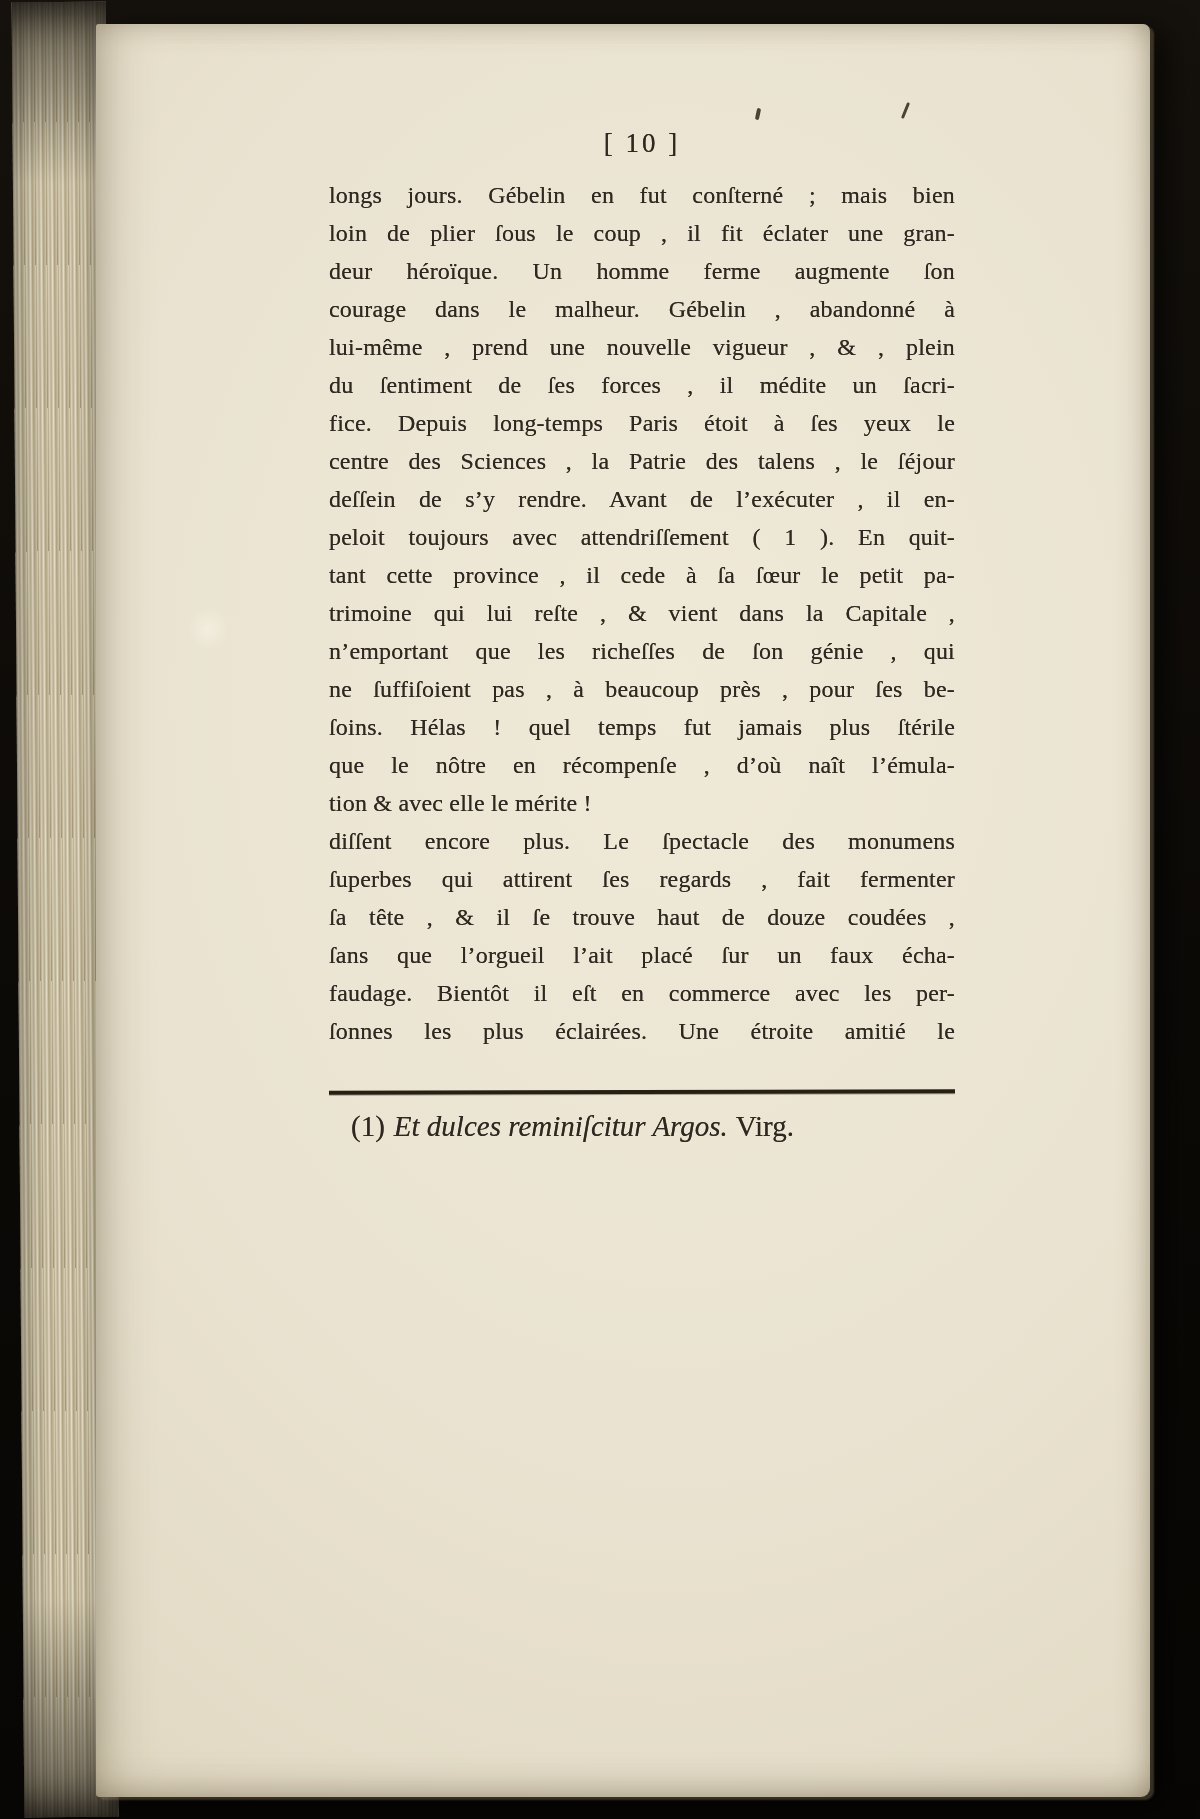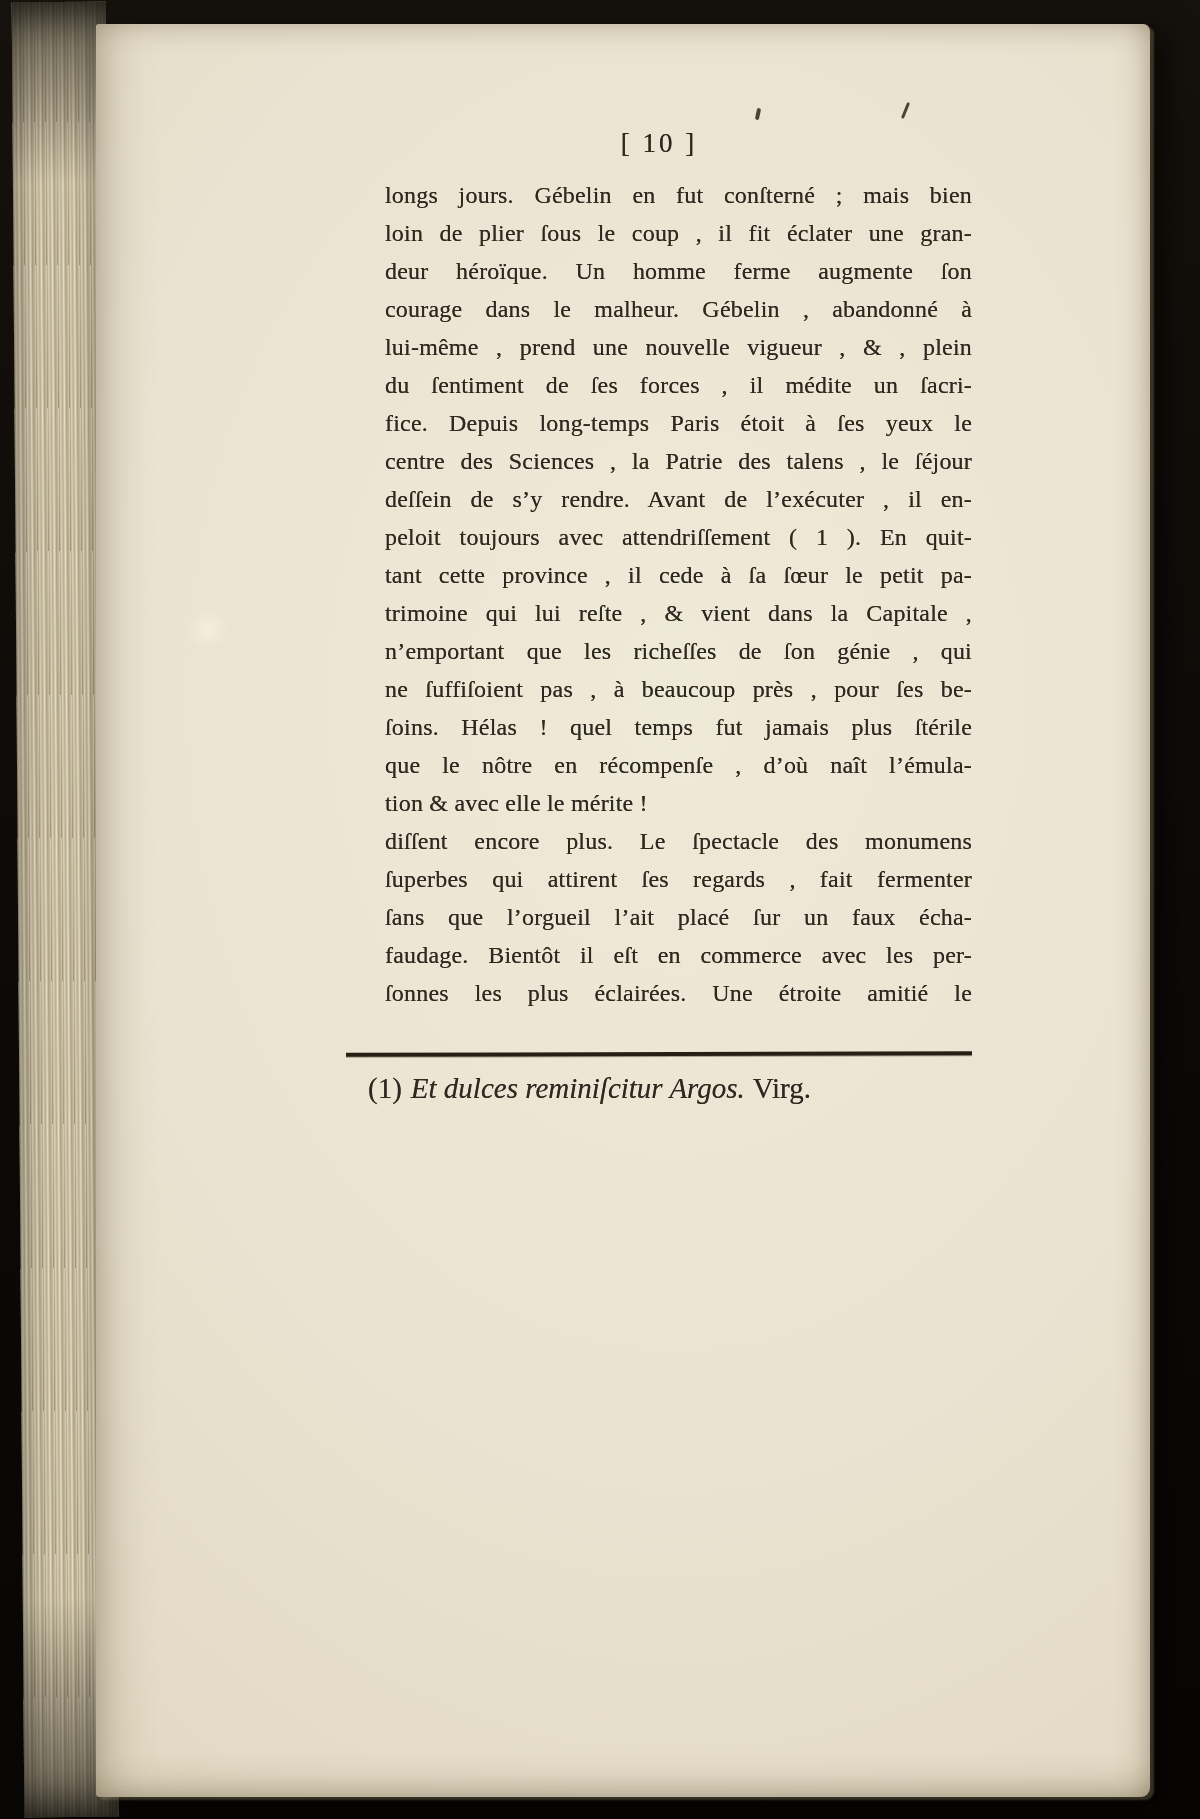--- a/index.html
+++ b/index.html
@@ -29,27 +29,27 @@
       radial-gradient(circle 30px at 112px 605px, rgba(250,246,232,.55), rgba(250,246,232,0) 70%),
       radial-gradient(120% 95% at 55% 38%, #efe9d8 0%, #eae3d1 45%, #e3dbc6 72%, #d5cbb0 100%);
     box-shadow:
       inset 28px 0 50px -22px rgba(90,75,48,.38),
       inset -16px 0 34px -18px rgba(90,75,48,.42),
       inset 0 -24px 44px -26px rgba(90,75,48,.40),
       inset 0 16px 32px -22px rgba(120,105,72,.28),
       4px 3px 2px rgba(150,135,100,.35),
       14px 10px 30px rgba(0,0,0,.65);
   }
-  .content{position:absolute;left:250px;top:104px;width:626px;}
+  .content{position:absolute;left:233px;top:104px;width:626px;}
   .page-number{
     text-align:center;font-size:27px;letter-spacing:3px;
     color:#2e2820;margin-bottom:17px;
     text-shadow:0 0 .6px rgba(40,33,24,.8);
   }
-  .text-block{color:#2e2820;margin-left:39px;}
+  .text-block{color:#2e2820;}
   .line{
     font-size:24px;line-height:38px;letter-spacing:.2px;
     text-align:justify;text-align-last:justify;text-justify:inter-word;
     color:#2e2820;text-shadow:0 0 .6px rgba(40,33,24,.75);
     overflow:hidden;white-space:nowrap;
   }
   .line.flush{text-align-last:left;}
   .line.indent{text-indent:34px;}
   .footnote-rule{
     margin-top:40px;height:4px;width:100%;
@@ -95,20 +95,21 @@
           <div class="line">peloit toujours avec attendriſſement ( 1 ). En quit-</div>
           <div class="line">tant cette province , il cede à ſa ſœur le petit pa-</div>
           <div class="line">trimoine qui lui reſte , &amp; vient dans la Capitale ,</div>
           <div class="line">n’emportant que les richeſſes de ſon génie , qui</div>
           <div class="line">ne ſuffiſoient pas , à beaucoup près , pour ſes be-</div>
           <div class="line">ſoins. Hélas ! quel temps fut jamais plus ſtérile</div>
           <div class="line">que le nôtre en récompenſe , d’où naît l’émula-</div>
           <div class="line flush">tion &amp; avec elle le mérite !</div>
           <div class="line">diſſent encore plus. Le ſpectacle des monumens</div>
           <div class="line">ſuperbes qui attirent ſes regards , fait fermenter</div>
+          <div class="line">ſa tête , &amp; il ſe trouve haut de douze coudées ,</div>
           <div class="line">ſans que l’orgueil l’ait placé ſur un faux écha-</div>
           <div class="line">faudage. Bientôt il eſt en commerce avec les per-</div>
           <div class="line">ſonnes les plus éclairées. Une étroite amitié le</div>
         </div>
 
       <div class="footnote-rule"></div>
 
       <div class="footnote">
         <span class="fn-marker">(1)</span><span class="fn-citation">Et dulces reminiſcitur Argos.</span><span class="fn-attr">Virg.</span>
       </div>

